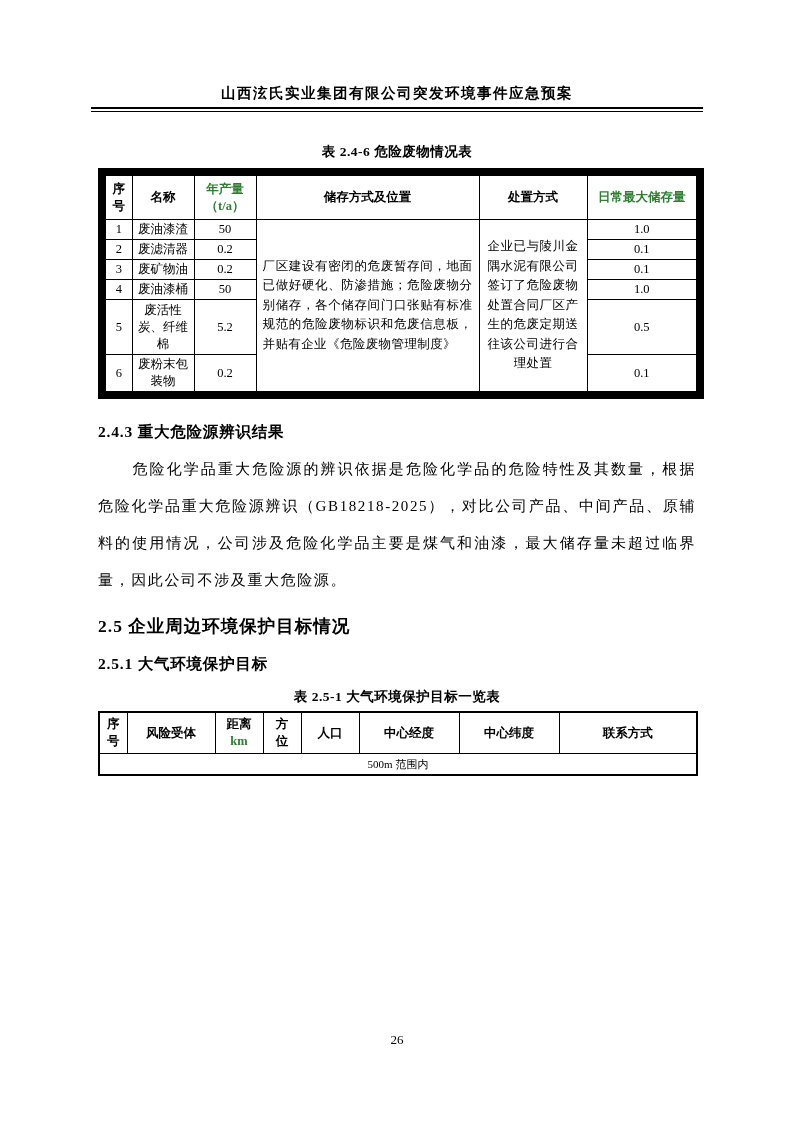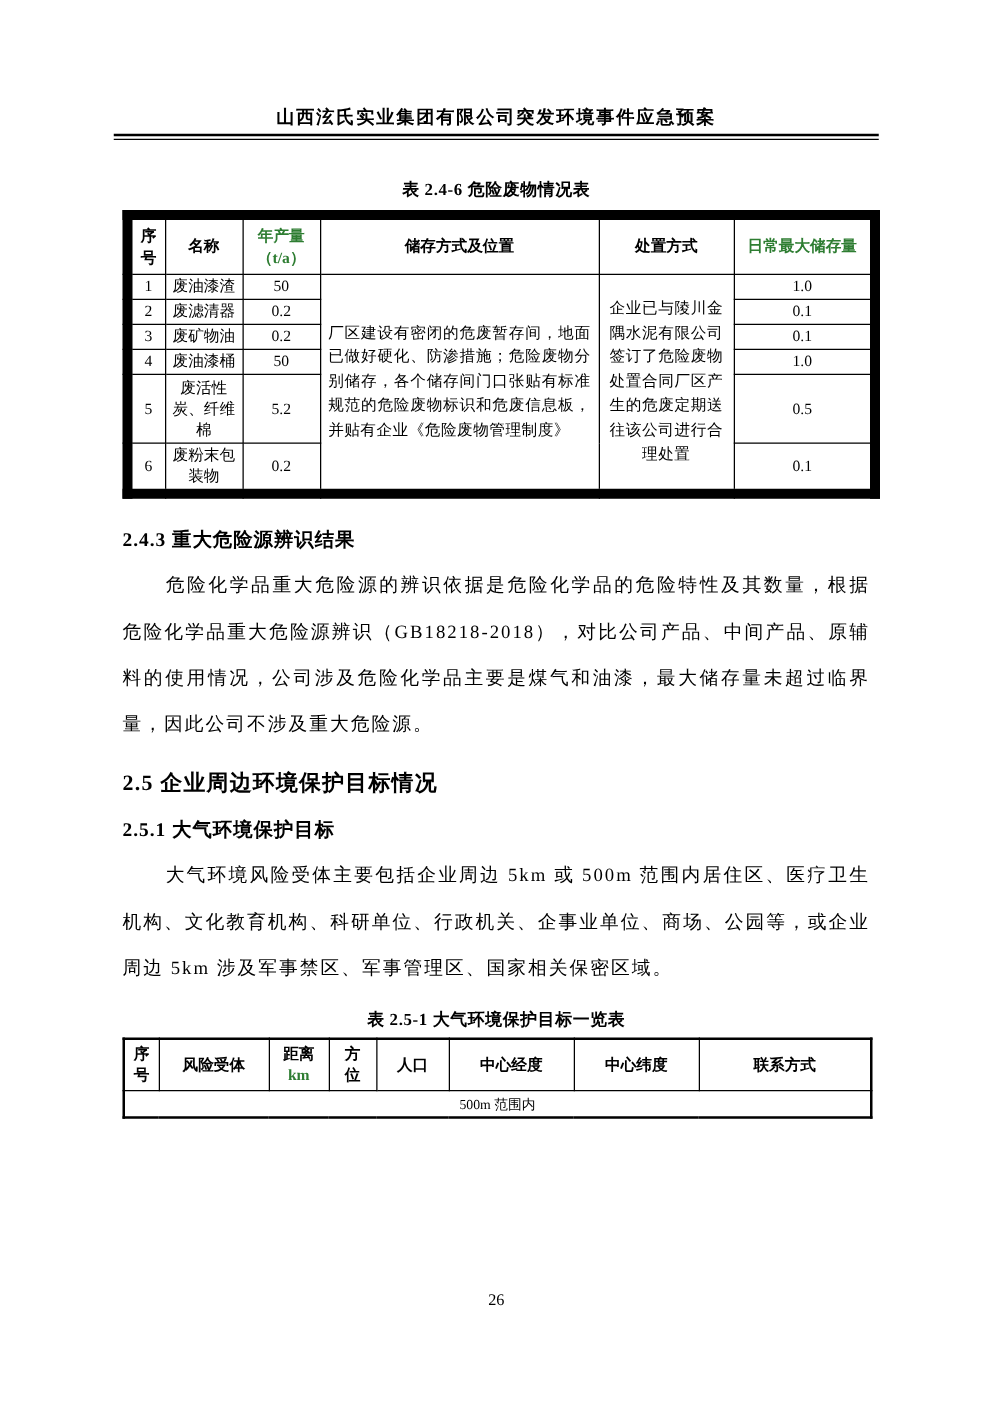--- a/index.html
+++ b/index.html
@@ -130,25 +130,24 @@
       <tr class="r-md">
         <td>6</td>
         <td>废粉末包装物</td>
         <td>0.2</td>
         <td>0.1</td>
       </tr>
     </tbody>
   </table>
 
   <div class="h-sub">2.4.3 重大危险源辨识结果</div>
-  <p class="para">危险化学品重大危险源的辨识依据是危险化学品的危险特性及其数量，根据危险化学品重大危险源辨识（GB18218-2018），对比公司产品、中间产品、原辅料的使用情况，公司涉及危险化学品主要是煤气和油漆，最大储存量未超过临界量，因此公司不涉及重大危险源。</p>
+  <p class="para">危险化学品重大危险源的辨识依据是危险化学品的危险特性及其数量，根据危险化学品重大危险源辨识（GB18218-2025），对比公司产品、中间产品、原辅料的使用情况，公司涉及危险化学品主要是煤气和油漆，最大储存量未超过临界量，因此公司不涉及重大危险源。</p>
 
   <div class="h-main">2.5 企业周边环境保护目标情况</div>
   <div class="h-sub2">2.5.1 大气环境保护目标</div>
-  <p class="para">大气环境风险受体主要包括企业周边 5km 或 500m 范围内居住区、医疗卫生机构、文化教育机构、科研单位、行政机关、企事业单位、商场、公园等，或企业周边 5km 涉及军事禁区、军事管理区、国家相关保密区域。</p>
 
   <div class="tbl-caption cap2">表 2.5-1  大气环境保护目标一览表</div>
 
   <table class="t2">
     <colgroup>
       <col style="width:28px">
         <col style="width:88px">
         <col style="width:48px">
         <col style="width:38px">
       <col style="width:58px">

